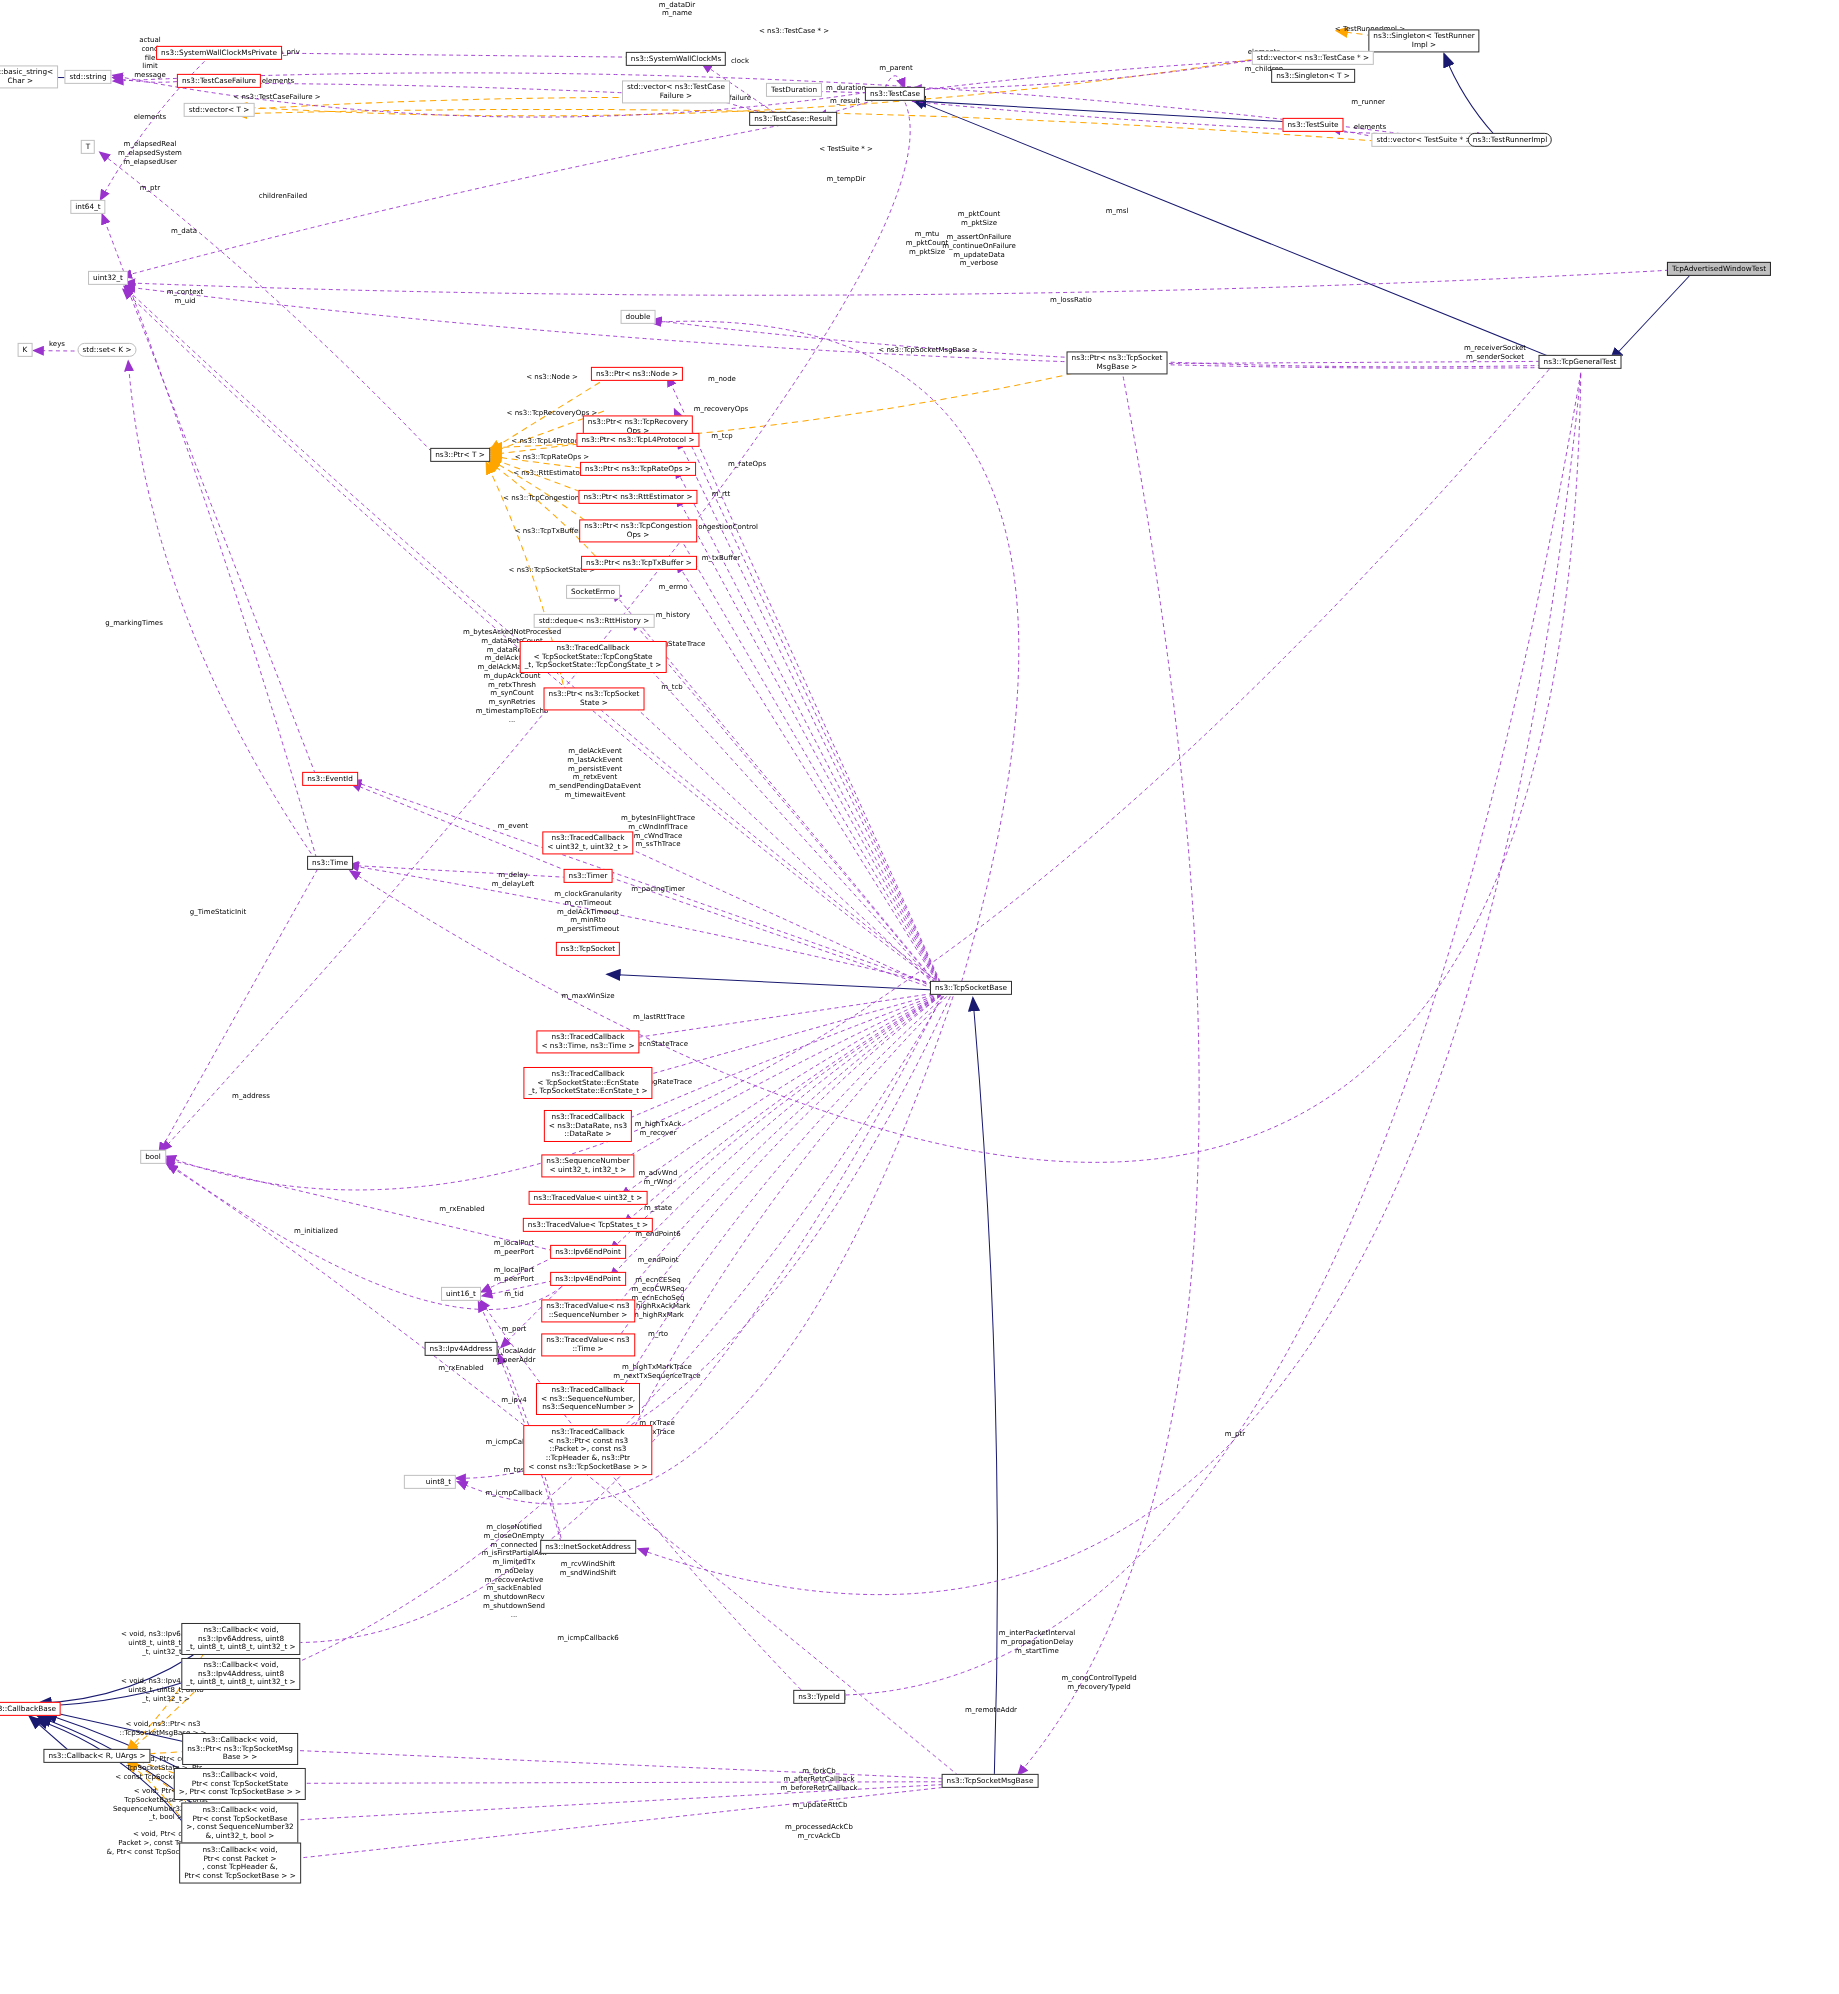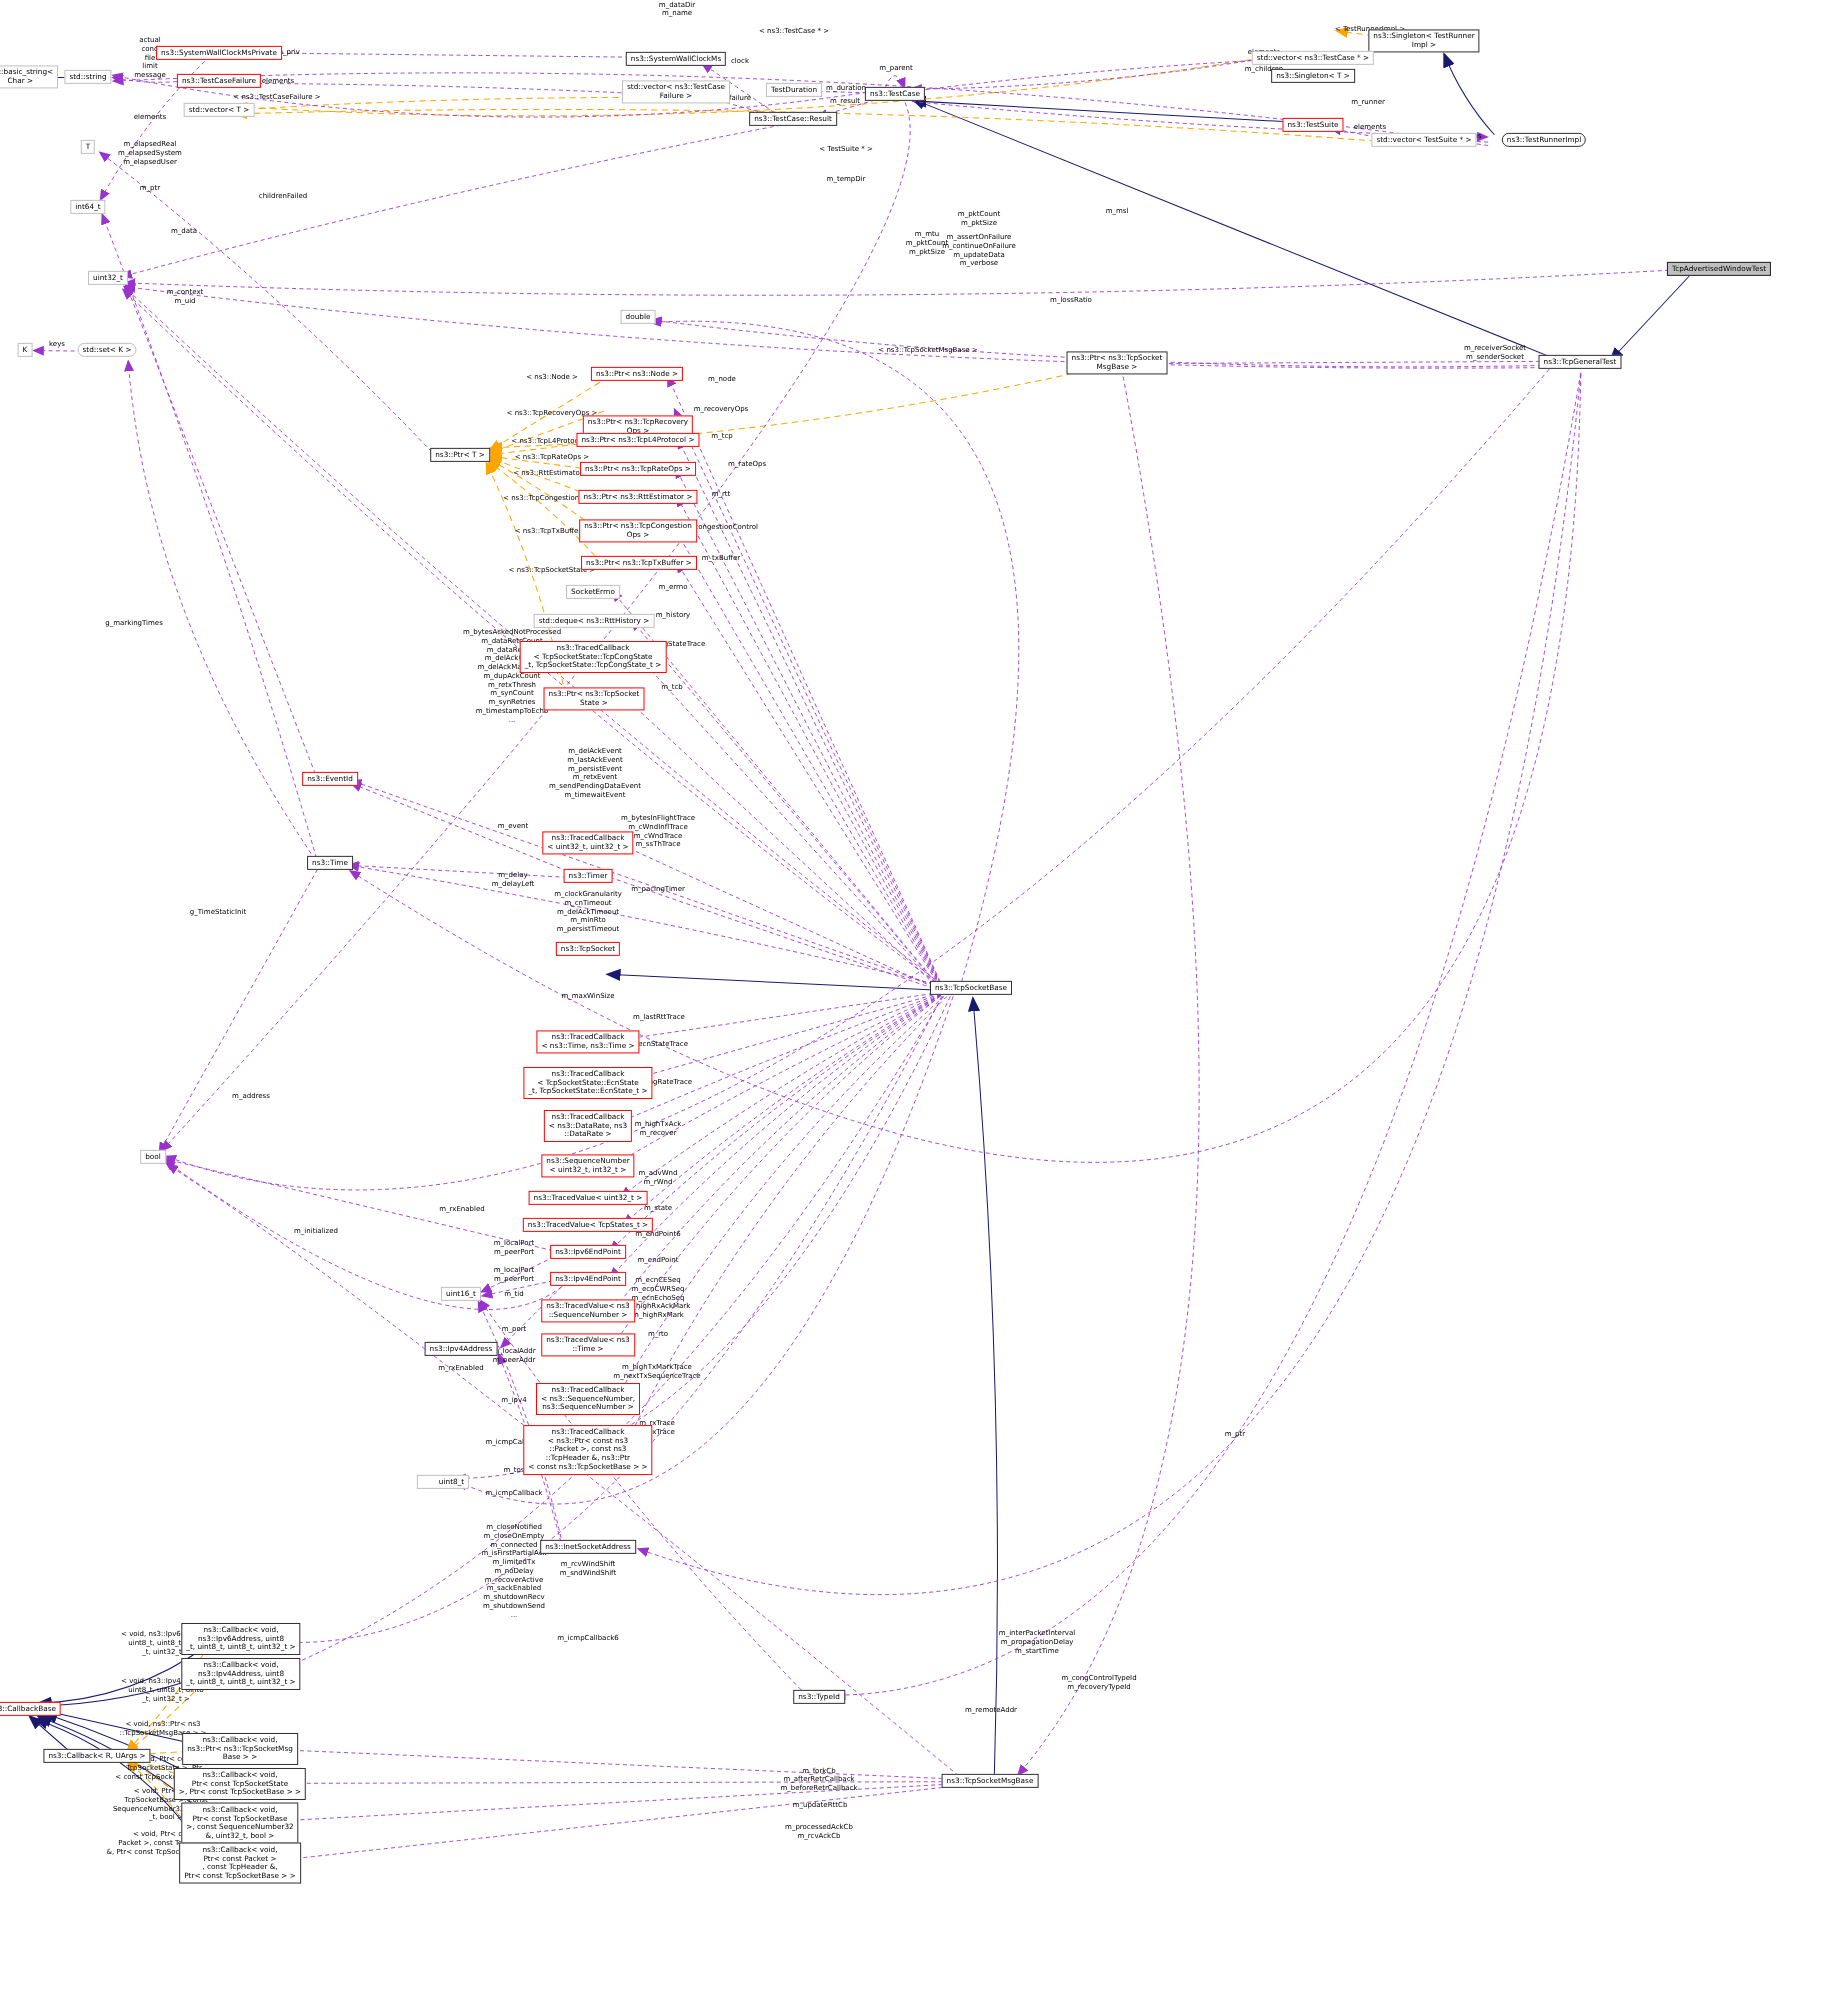--- a/index.html
+++ b/index.html
@@ -350,21 +350,21 @@
 Failure &gt;</div>
       <div class="node light" style="left: 794px; top: 90px;">TestDuration</div>
       <div class="node plain" style="left: 793px; top: 119px;">ns3::TestCase::Result</div>
       <div class="node plain" style="left: 895px; top: 94px;">ns3::TestCase</div>
       <div class="node plain" style="left: 1313px; top: 28px; margin-top: 48px;">ns3::Singleton&lt; T &gt;</div>
       <div class="node plain" style="left: 1424px; top: 41px;">ns3::Singleton&lt; TestRunner
 Impl &gt;</div>
       <div class="node light" style="left: 1313px; top: 58px;">std::vector&lt; ns3::TestCase * &gt;</div>
       <div class="node red" style="left: 1313px; top: 125px;">ns3::TestSuite</div>
       <div class="node light" style="left: 1424px; top: 140px;">std::vector&lt; TestSuite * &gt;</div>
-      <div class="node plain" style="left: 1544px; top: 140px; border-radius: 7px;">ns3::TestRunnerImpl</div>
+      <div class="node plain" style="left: 1510px; top: 140px; border-radius: 7px;">ns3::TestRunnerImpl</div>
       <div class="node main" style="left: 1719px; top: 269px;">TcpAdvertisedWindowTest</div>
       <div class="node plain" style="left: 1580px; top: 362px;">ns3::TcpGeneralTest</div>
       <div class="node plain" style="left: 1117px; top: 363px;">ns3::Ptr&lt; ns3::TcpSocket
 MsgBase &gt;</div>
       <div class="node light" style="left: 638px; top: 317px;">double</div>
       <div class="node plain" style="left: 460px; top: 455px;">ns3::Ptr&lt; T &gt;</div>
       <div class="node red" style="left: 637px; top: 374px;">ns3::Ptr&lt; ns3::Node &gt;</div>
       <div class="node red" style="left: 638px; top: 407px; margin-top: 20px;">ns3::Ptr&lt; ns3::TcpRecovery
 Ops &gt;</div>
       <div class="node red" style="left: 638px; top: 440px;">ns3::Ptr&lt; ns3::TcpL4Protocol &gt;</div>
@@ -409,21 +409,21 @@
       <div class="node plain" style="left: 461px; top: 1349px;">ns3::Ipv4Address</div>
       <div class="node light" style="left: 153px; top: 1157px;">bool</div>
       <div class="node red" style="left: 588px; top: 1399px;">ns3::TracedCallback
 &lt; ns3::SequenceNumber,
 ns3::SequenceNumber &gt;</div>
       <div class="node red" style="left: 588px; top: 1450px;">ns3::TracedCallback
 &lt; ns3::Ptr&lt; const ns3
 ::Packet &gt;, const ns3
 ::TcpHeader &amp;, ns3::Ptr
 &lt; const ns3::TcpSocketBase &gt; &gt;</div>
-      <div class="node light" style="left: 443px; top: 1482px; padding-left: 21px;">uint8_t</div>
+      <div class="node light" style="left: 430px; top: 1482px; padding-left: 21px;">uint8_t</div>
       <div class="node plain" style="left: 588px; top: 1547px;">ns3::InetSocketAddress</div>
       <div class="node red" style="left: 22.6px; top: 1709px;">ns3::CallbackBase</div>
       <div class="node plain" style="left: 97px; top: 1756px;">ns3::Callback&lt; R, UArgs &gt;</div>
       <div class="node plain" style="left: 241px; top: 1639px;">ns3::Callback&lt; void,
 ns3::Ipv6Address, uint8
 _t, uint8_t, uint8_t, uint32_t &gt;</div>
       <div class="node plain" style="left: 241px; top: 1674px;">ns3::Callback&lt; void,
 ns3::Ipv4Address, uint8
 _t, uint8_t, uint8_t, uint32_t &gt;</div>
       <div class="node plain" style="left: 240px; top: 1749px;">ns3::Callback&lt; void,

